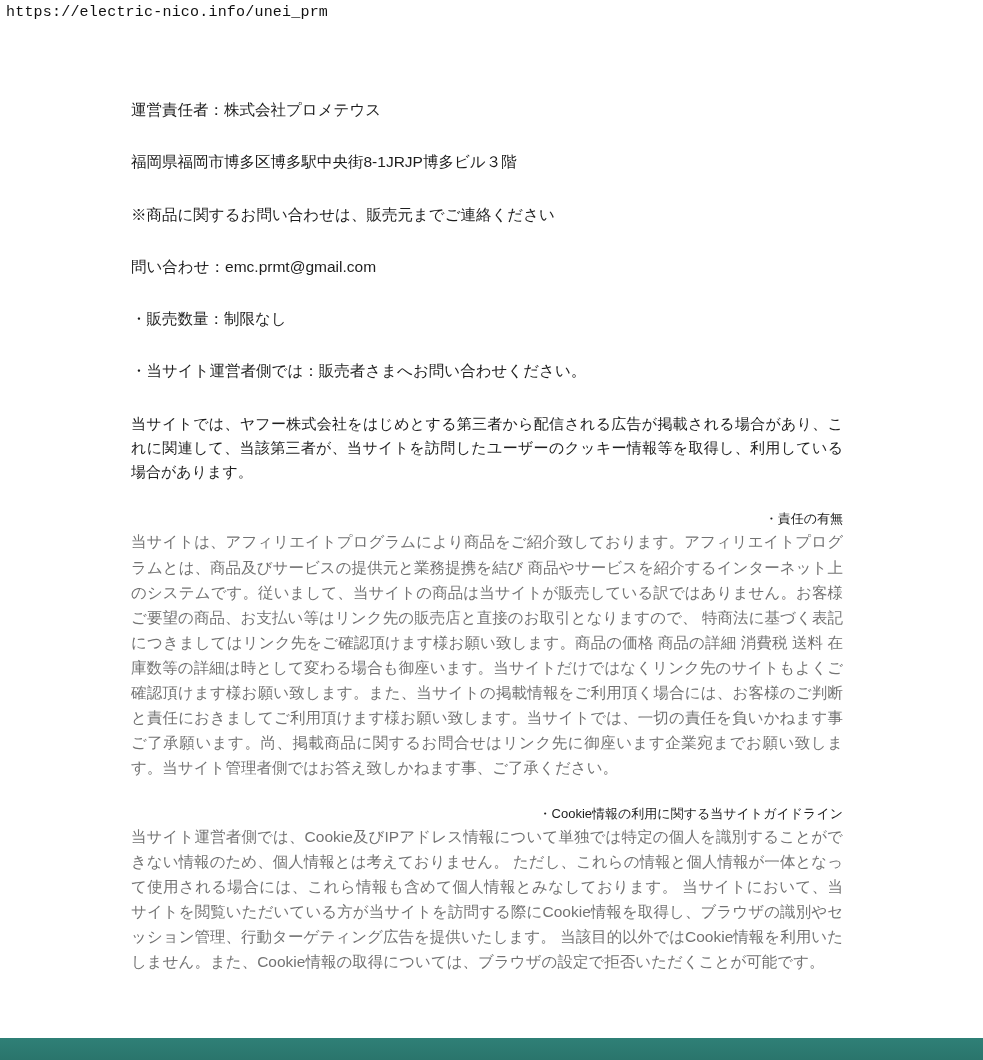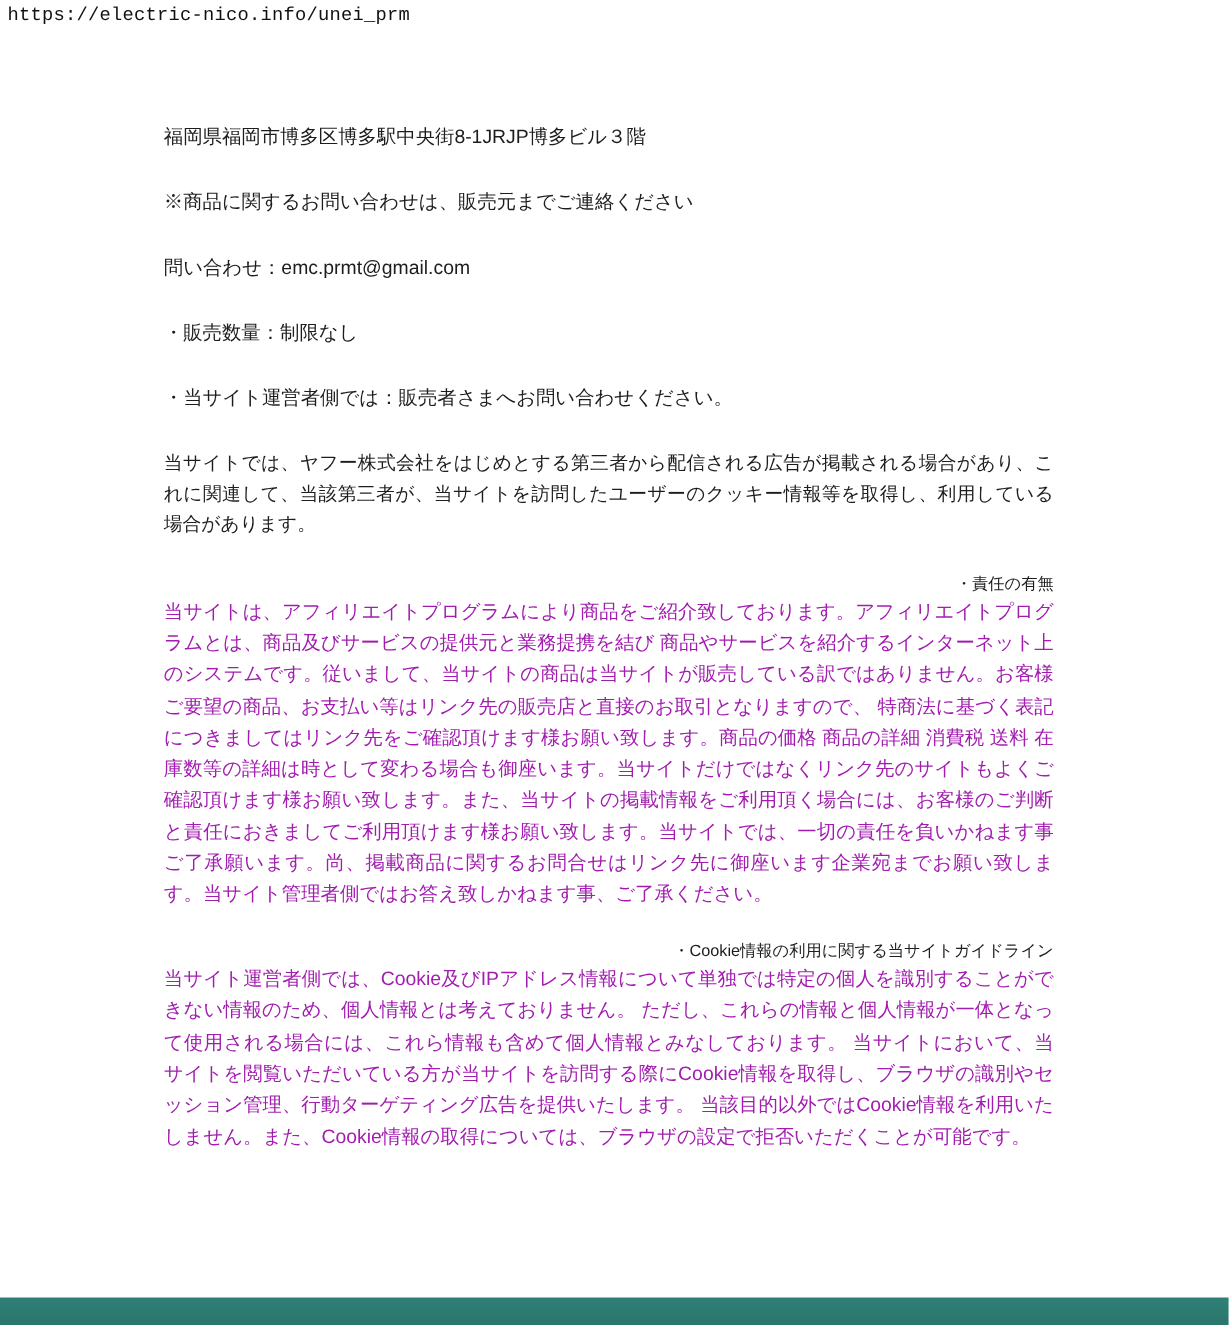--- a/index.html
+++ b/index.html
@@ -61,21 +61,21 @@
   .section .heading {
     font-size: 13px;
     line-height: 1.62;
     color: #1d1d1d;
     margin: 0;
     text-align: right;
   }
   .section .body {
     font-size: 15.5px;
     line-height: 1.62;
-    color: #a21caf;
+    color: #737373;
     margin: 0;
     text-align: justify;
   }
   .footer-band {
     position: absolute;
     left: 0;
     right: 0;
     bottom: 0;
     height: 22px;
     background: #2d7d74;
@@ -90,20 +90,21 @@
 <body>
 
 <div class="url-bar">
   <span>https://electric-nico.info/unei_prm</span>
 </div>
 
 <div class="page">
   <div class="content">
 
     <div class="lead-block">
+      <p>運営責任者：株式会社プロメテウス</p>
       <p>福岡県福岡市博多区博多駅中央街8-1JRJP博多ビル３階</p>
       <p>※商品に関するお問い合わせは、販売元までご連絡ください</p>
       <p>問い合わせ：emc.prmt@gmail.com</p>
       <p>・販売数量：制限なし</p>
       <p>・当サイト運営者側では：販売者さまへお問い合わせください。</p>
     </div>
 
     <div class="para-group">
       <p>当サイトでは、ヤフー株式会社をはじめとする第三者から配信される広告が掲載される場合があり、これに関連して、当該第三者が、当サイトを訪問したユーザーのクッキー情報等を取得し、利用している場合があります。</p>
     </div>

